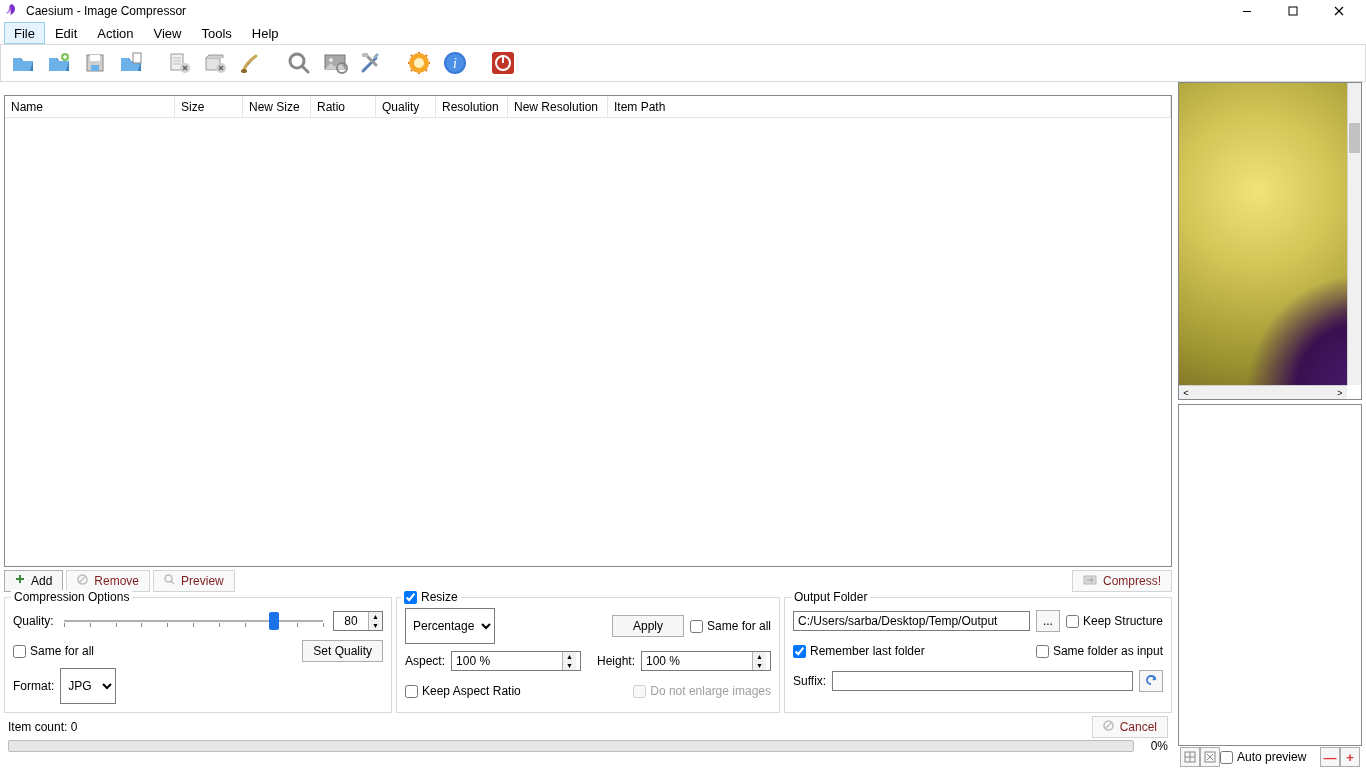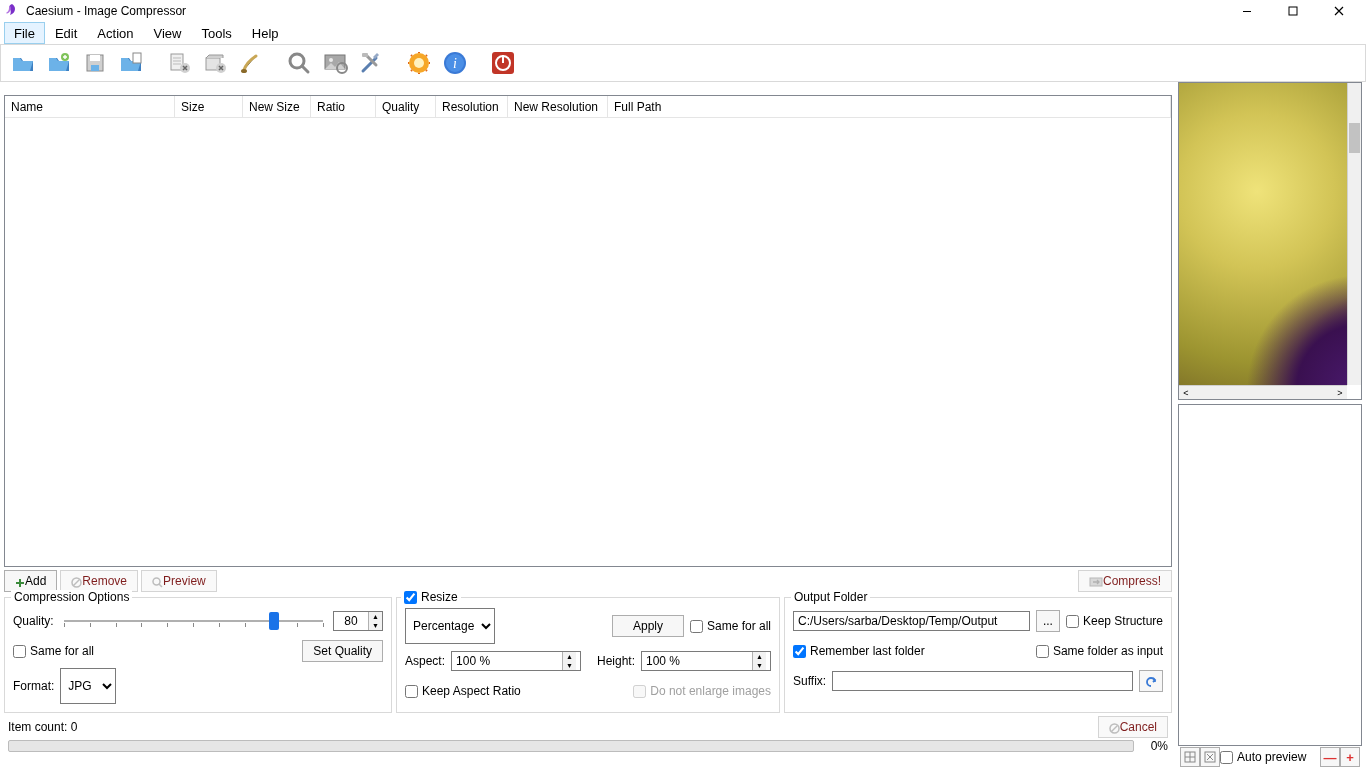--- a/index.html
+++ b/index.html
@@ -91,21 +91,22 @@
   align-items: center;
   padding: 2px 0;
   gap: 3px;
 }
 .btn {
   background: #f7f7f7;
   border: 1px solid #adadad;
   padding: 3px 10px;
   font-size: 12px;
   display: inline-flex;
-  align-items: flex-end;
+  align-items: flex-start;
+  gap: 6px;
   min-height: 22px;
 }
 .btn.disabled {
   color: #7f1d1d;
   border: 1px solid #d4d4d4;
   background: #f9f9f9;
 }
 .btn.strong { font-weight: normal; }
 
 
@@ -357,21 +358,21 @@
 
     <div class="filelist">
       <div class="filelist-header">
         <div class="col" style="width:170px">Name</div>
         <div class="col" style="width:68px">Size</div>
         <div class="col" style="width:68px">New Size</div>
         <div class="col" style="width:65px">Ratio</div>
         <div class="col" style="width:60px">Quality</div>
         <div class="col" style="width:72px">Resolution</div>
         <div class="col" style="width:100px">New Resolution</div>
-        <div class="col" style="flex:1">Full Path</div>
+        <div class="col" style="flex:1">Item Path</div>
       </div>
       <div class="filelist-body"></div>
     </div>
 
     <div class="actionrow">
       <button class="btn">
         <span>
             <svg width="10" height="10" viewBox="0 0 10 10">
               <path d="M5 1v8M1 5h8" stroke="#3a8a3a" stroke-width="2"></path>
             </svg>

